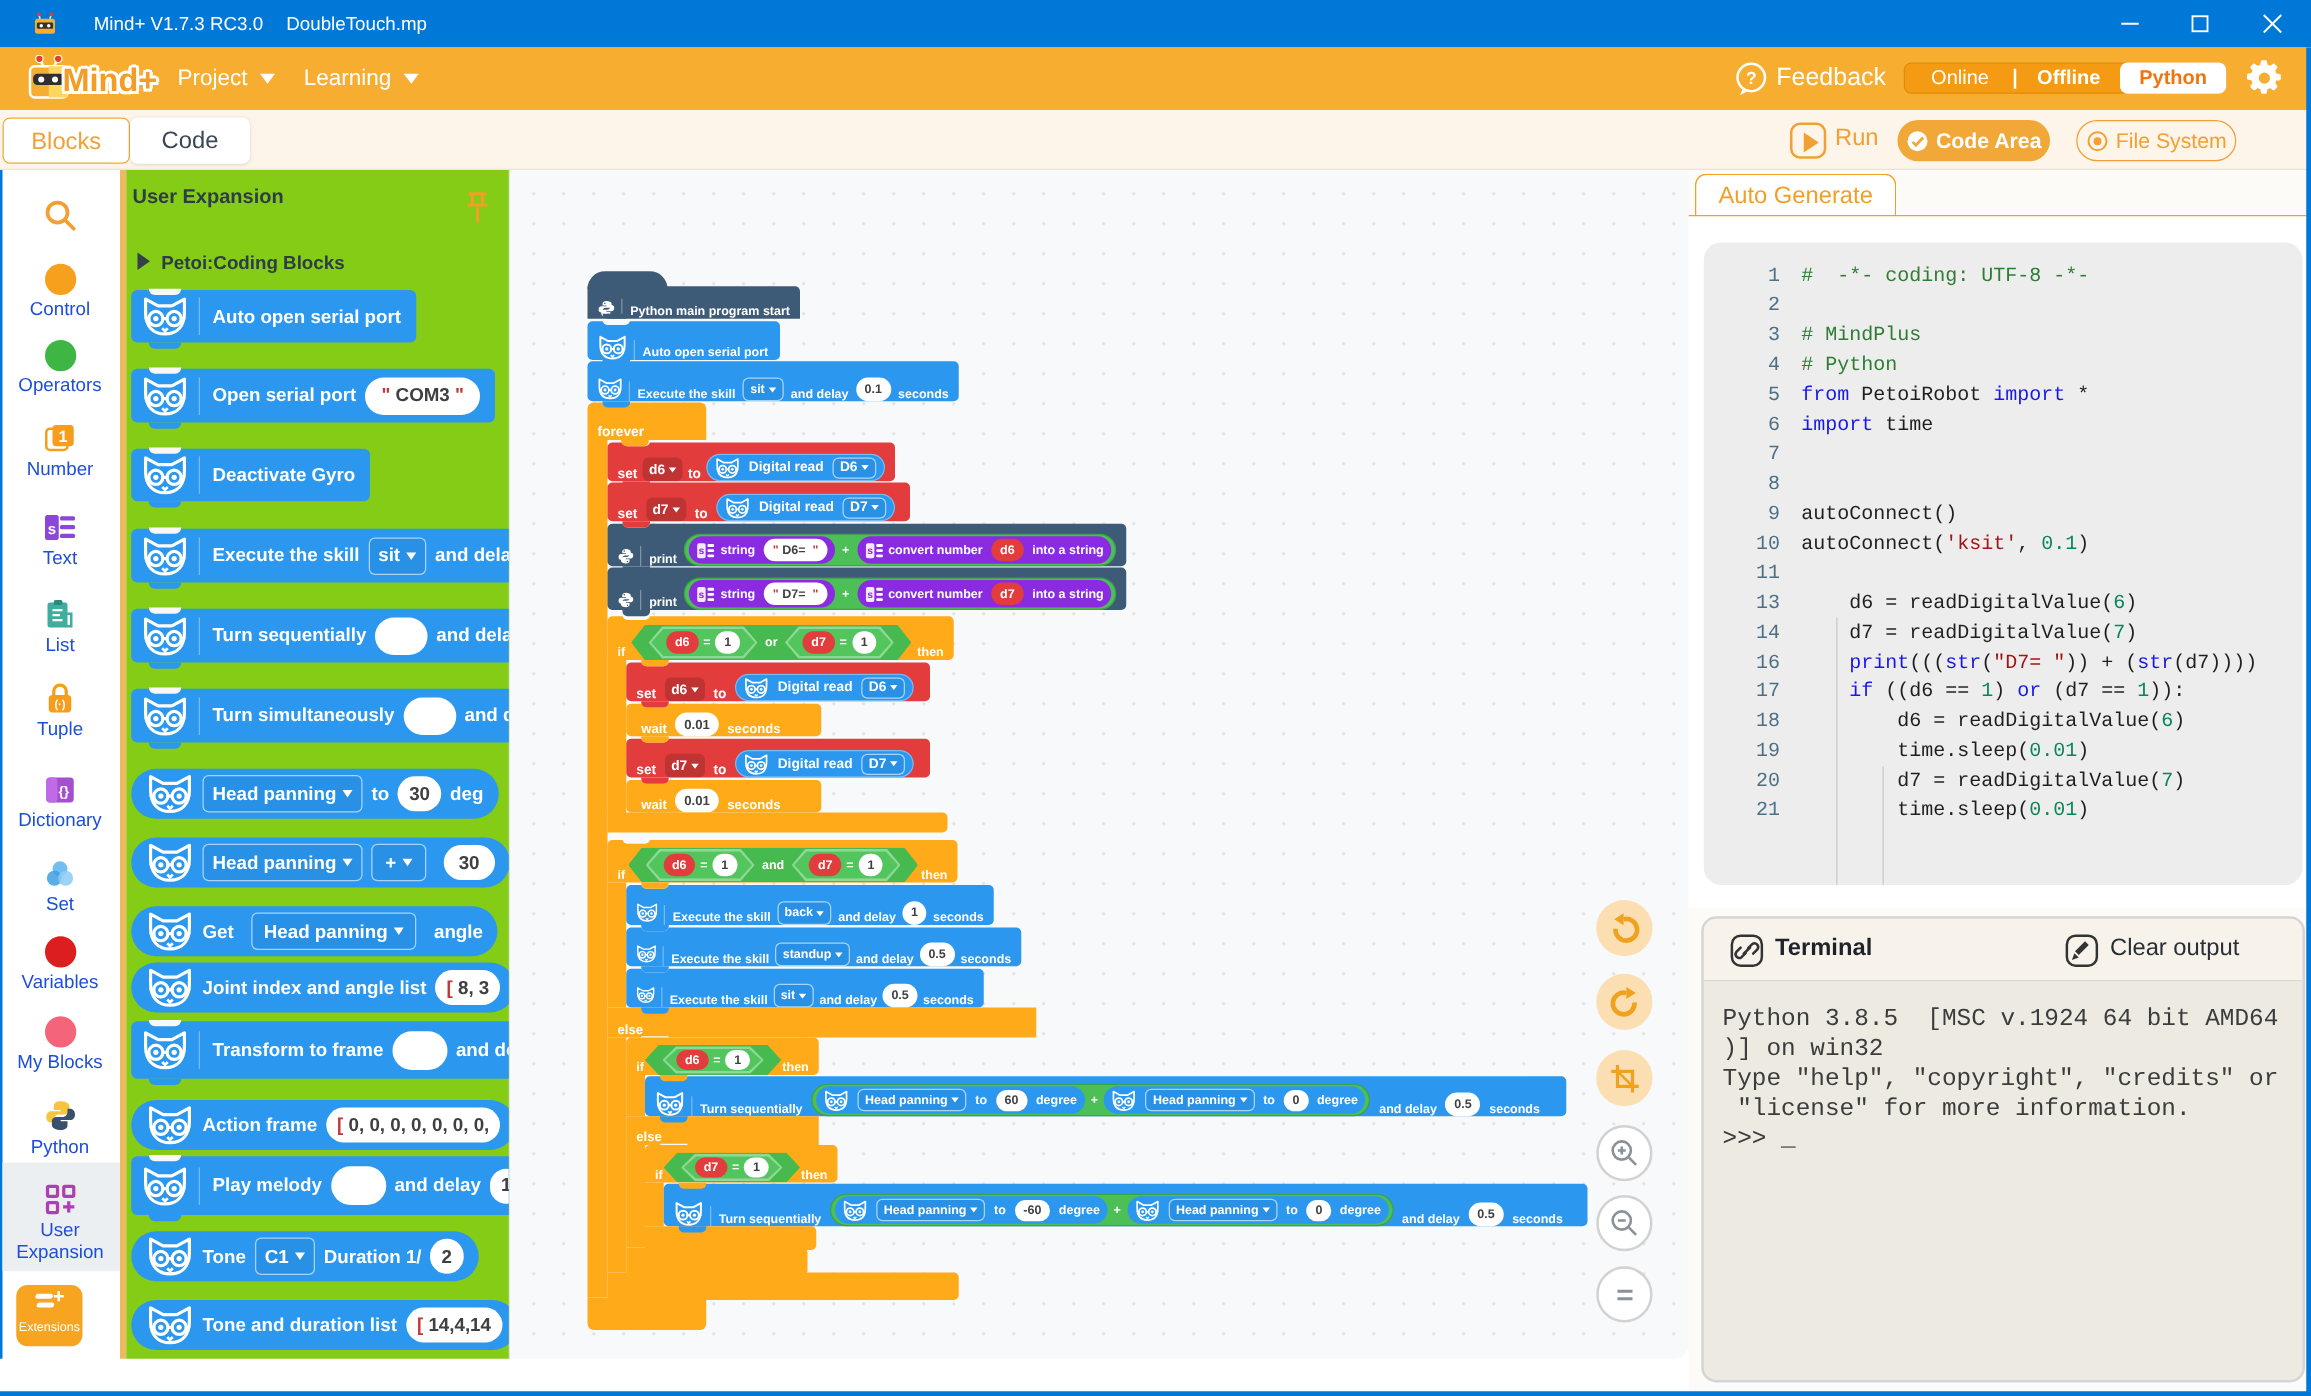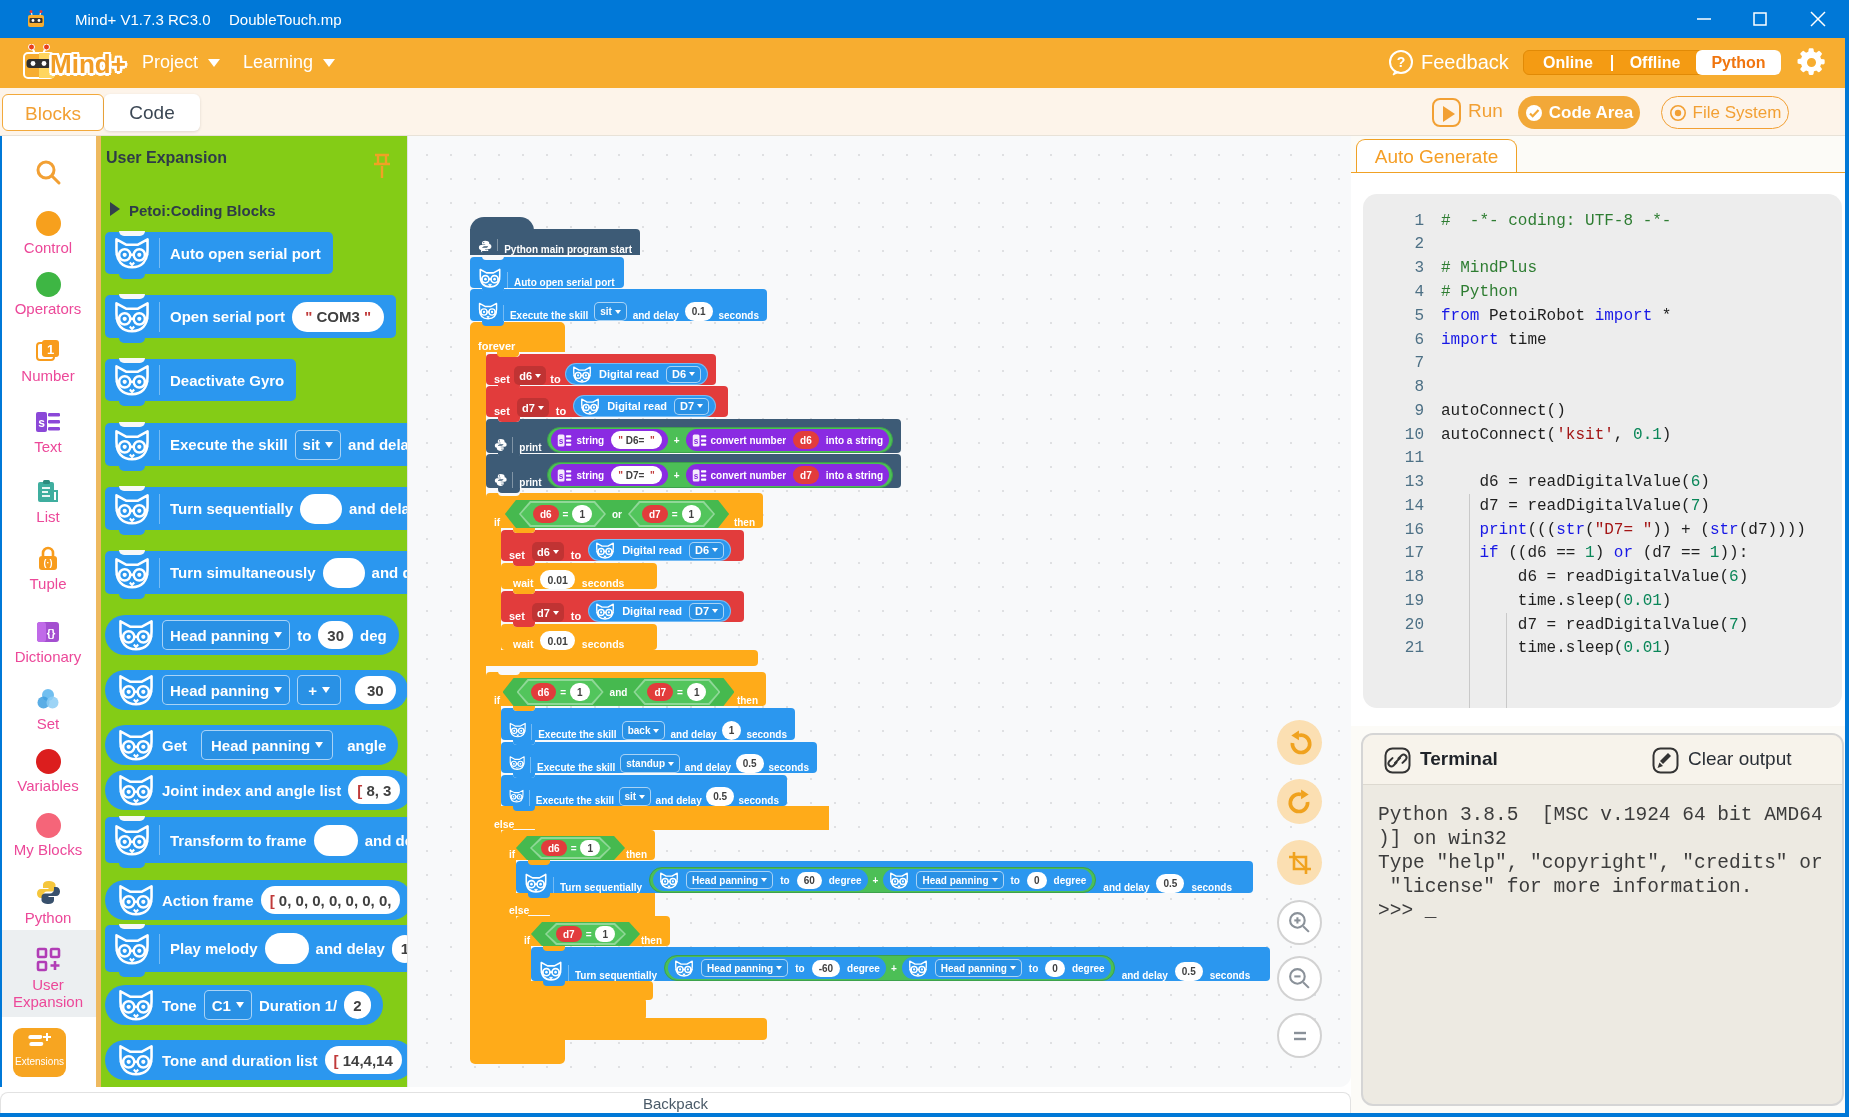--- a/index.html
+++ b/index.html
@@ -8,38 +8,38 @@
 
 #title{position:absolute;left:0;top:0;width:1849px;height:38px;background:#0078d7;color:#fff}
 #title .txt{position:absolute;left:75px;top:11px;font-size:15px}
 #title .txt2{position:absolute;left:229px;top:11px;font-size:15px}
 .wbtn{position:absolute;top:0;width:46px;height:38px;color:#fff}
 
 #toolbar{position:absolute;left:0;top:38px;width:1849px;height:50px;background:#f7ad30}
 .tbtext{position:absolute;color:#fff;font-size:18px;top:52px}
 .caretw{display:inline-block;width:0;height:0;border-left:6px solid transparent;border-right:6px solid transparent;border-top:8px solid #fff;vertical-align:middle;margin-left:10px}
 #seg{position:absolute;left:1523px;top:50px;width:258px;height:25px;background:#f49b13;border:1px solid #e18a06;border-radius:6px}
-#seg .on{position:absolute;left:0;top:0;width:88px;text-align:center;line-height:23px;color:#fff;font-weight:700;font-size:16px}
+#seg .on{position:absolute;left:0;top:0;width:88px;text-align:center;line-height:23px;color:#fff;font-weight:400;font-size:16px}
 #seg .off{position:absolute;left:88px;top:0;width:86px;text-align:center;line-height:23px;color:#fff;font-weight:700;font-size:16px}
 #seg .div{position:absolute;left:87px;top:4px;width:2px;height:16px;background:#fff}
 #seg .py{position:absolute;right:-1px;top:-1px;width:85px;height:25px;background:#fff;border-radius:6px;color:#f0750f;font-weight:700;font-size:16px;text-align:center;line-height:25px}
 
 #tabbar{position:absolute;left:0;top:88px;width:1849px;height:48px;background:#fdf4ea;border-bottom:1px solid #e8e2d8}
 .tabL{position:absolute;top:94px;height:37px;background:#fff;border-radius:6px;text-align:center;font-size:19px;line-height:37px}
 #tabBlocks{left:2px;width:102px;border:1px solid #f2a93c;color:#f2a034}
 #tabCode{left:104px;width:96px;color:#3b4754;box-shadow:0 1px 3px rgba(0,0,0,.12)}
 #runbtn{position:absolute;left:1432px;top:98px;width:29px;height:29px;border:2px solid #f2a034;border-radius:8px}
 #runbtn i{position:absolute;left:9px;top:6px;width:0;height:0;border-top:8px solid transparent;border-bottom:8px solid transparent;border-left:12px solid #f2a034}
 #runtxt{position:absolute;left:1468px;top:100px;color:#f2a034;font-size:19px}
 #codearea{position:absolute;left:1518px;top:96px;width:122px;height:33px;background:#f2a838;border-radius:17px;color:#fff;font-size:17px;font-weight:700;display:flex;align-items:center;justify-content:center;gap:6px}
 #filesys{position:absolute;left:1661px;top:96px;width:128px;height:33px;border:1.5px solid #f2a034;border-radius:17px;color:#f2a034;font-size:17px;display:flex;align-items:center;justify-content:center;gap:6px;font-weight:400}
 
 #sidebar{position:absolute;left:0;top:136px;width:96px;height:951px;background:#fff;border-left:2px solid #0078d7}
 #sdiv{position:absolute;left:96px;top:136px;width:5px;height:951px;background:#eeb95f}
-.cat{position:absolute;left:0;width:96px;text-align:center;color:#ec4899;font-size:15px}
+.cat{position:absolute;left:0;width:96px;text-align:center;color:#1d4ed8;font-size:15px}
 .cat .ic{display:block;margin:0 auto 3px}
 .circ{width:25px;height:25px;border-radius:50%}
 .selbg{position:absolute;left:2px;top:930px;width:94px;height:87px;background:#eceff1}
 
 #palette{position:absolute;left:101px;top:136px;width:307px;height:951px;background:#84cc16;border-right:1px solid #e3e3e3;overflow:hidden}
 #palette h3{position:absolute;left:5px;top:13px;font-size:16px;color:#2e3c48}
 .pblk{position:absolute;display:flex;align-items:center;color:#fff;font-weight:700;font-size:15px;white-space:nowrap;padding:0 12px 0 8px;background:#2b97ef}
 .pstack{border-radius:5px}
 .ppill{border-radius:22px}
 .pblk .sep{width:1px;height:30px;background:rgba(255,255,255,.35);margin:0 10px 0 8px}
@@ -567,16 +567,15 @@
           </svg>
       <div class="abs" style="left:325px;top:13px;font-size:19px;color:#2a2f36">Clear output</div>
     </div>
     <div id="termbody">Python 3.8.5  [MSC v.1924 64 bit AMD64
 )] on win32
 Type "help", "copyright", "credits" or
  "license" for more information.
 &gt;&gt;&gt; _</div>
   </div>
 </div>
-<div id="backpack">Backpack</div>
 <div id="bluebottom"></div>
 <div id="blueright"></div>
 </div>
 
 </body></html>

